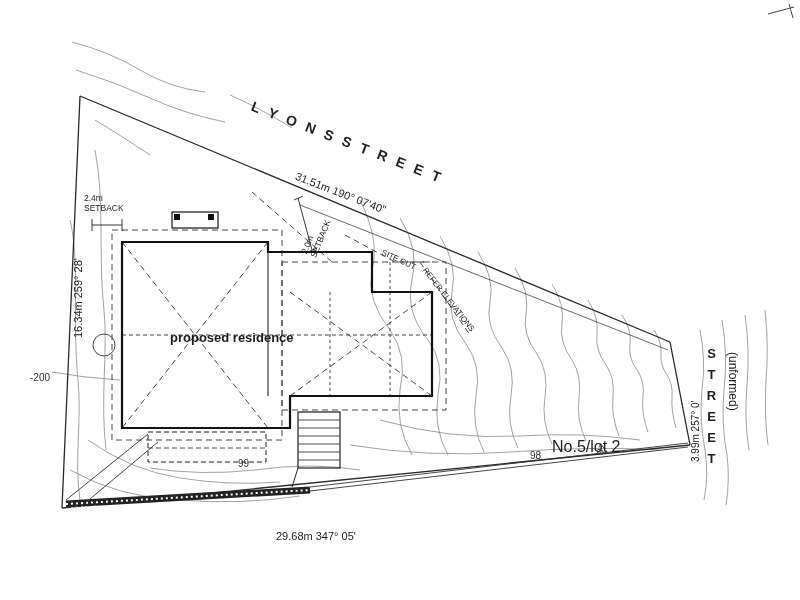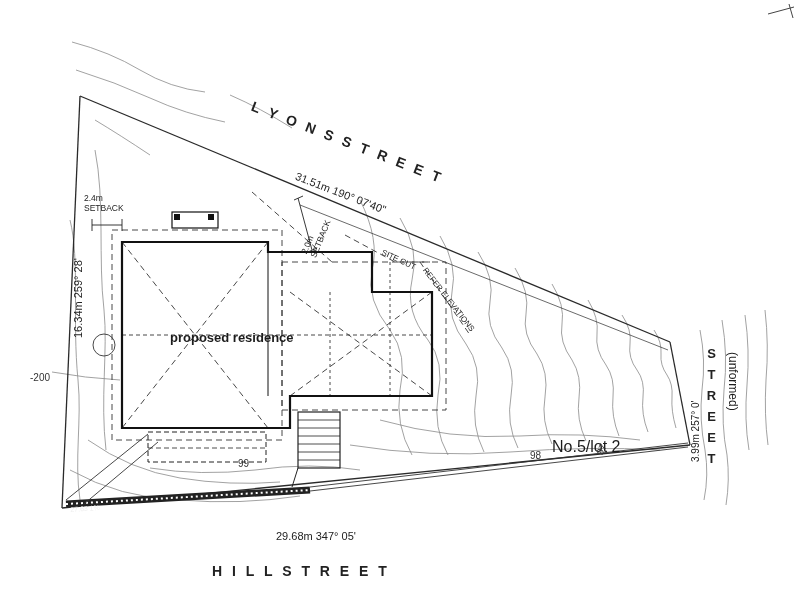--- a/index.html
+++ b/index.html
@@ -135,15 +135,14 @@
   <div class="lbl contour-lbl rot" style="left:594px;top:452px;transform:rotate(-65deg);">97</div>
 
   <div class="lbl vert-upright" style="left:704px;top:346px;">STREET</div>
   <div class="lbl rot" style="left:740px;top:352px;transform:rotate(90deg);font-size:12px;">(unformed)</div>
   <div class="lbl dim-sm rot" style="left:690px;top:462px;transform:rotate(-90deg);">3.99m   257° 0'</div>
 
   <div class="lbl rot" style="left:70px;top:506px;font-size:7px;transform:rotate(-4deg);color:#eee;">27.63  1%</div>
 
   <div class="lbl dim" style="left:276px;top:530px;">29.68m   347° 05'</div>
 
-  <div class="lbl street" style="left:212px;top:563px;">H I L L    S T R E E T</div>
 
 </div>
 
 </body></html>

